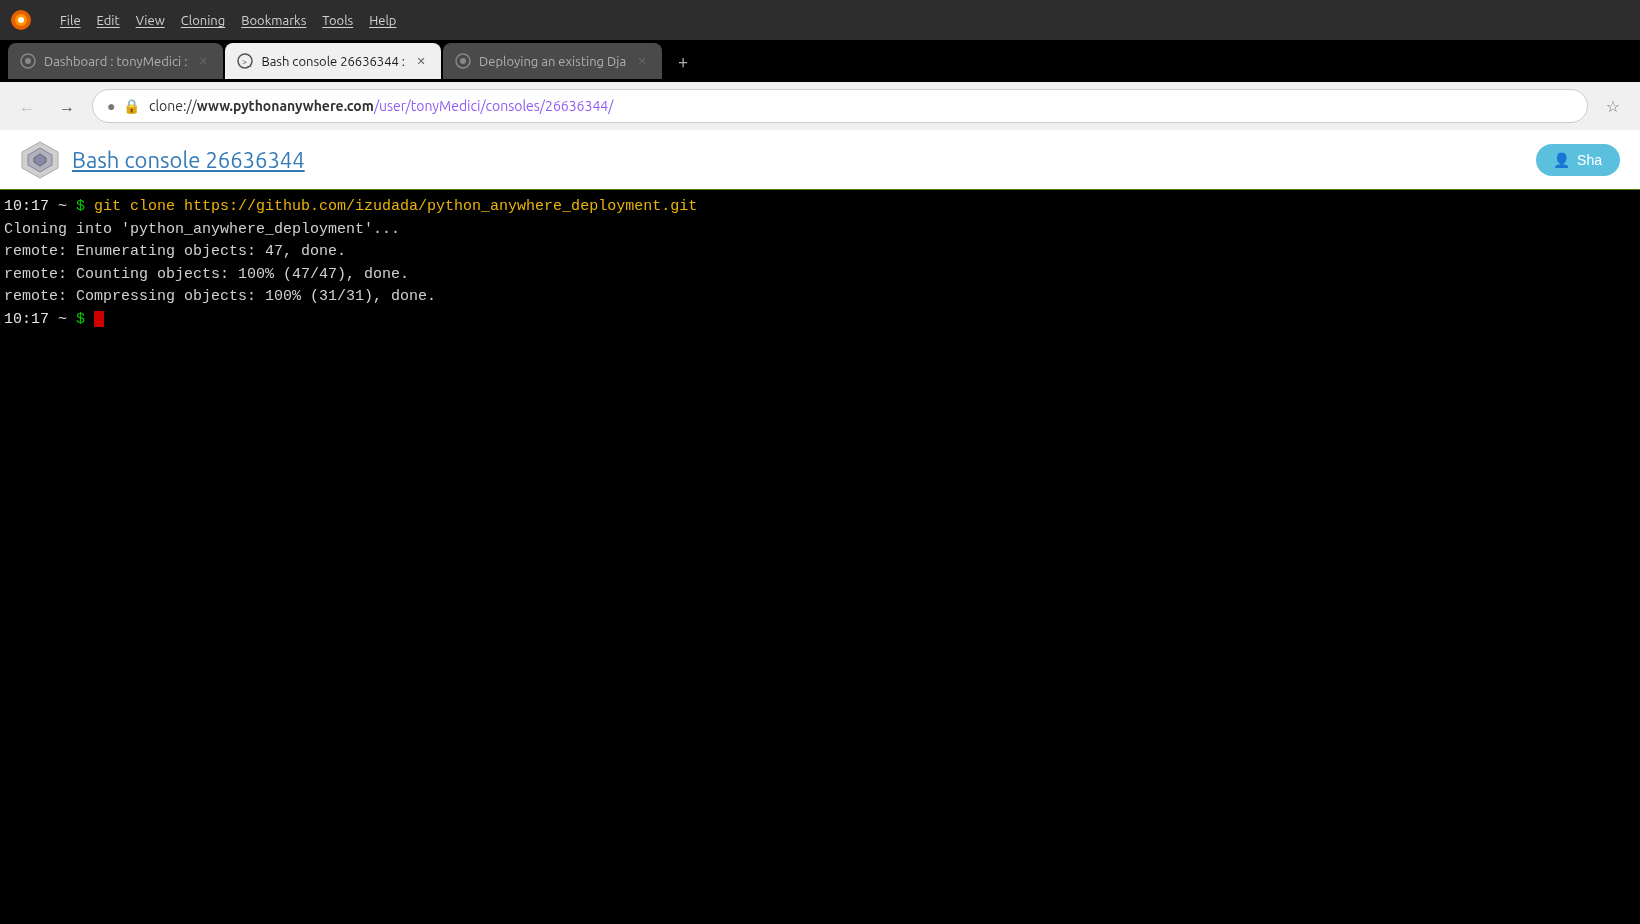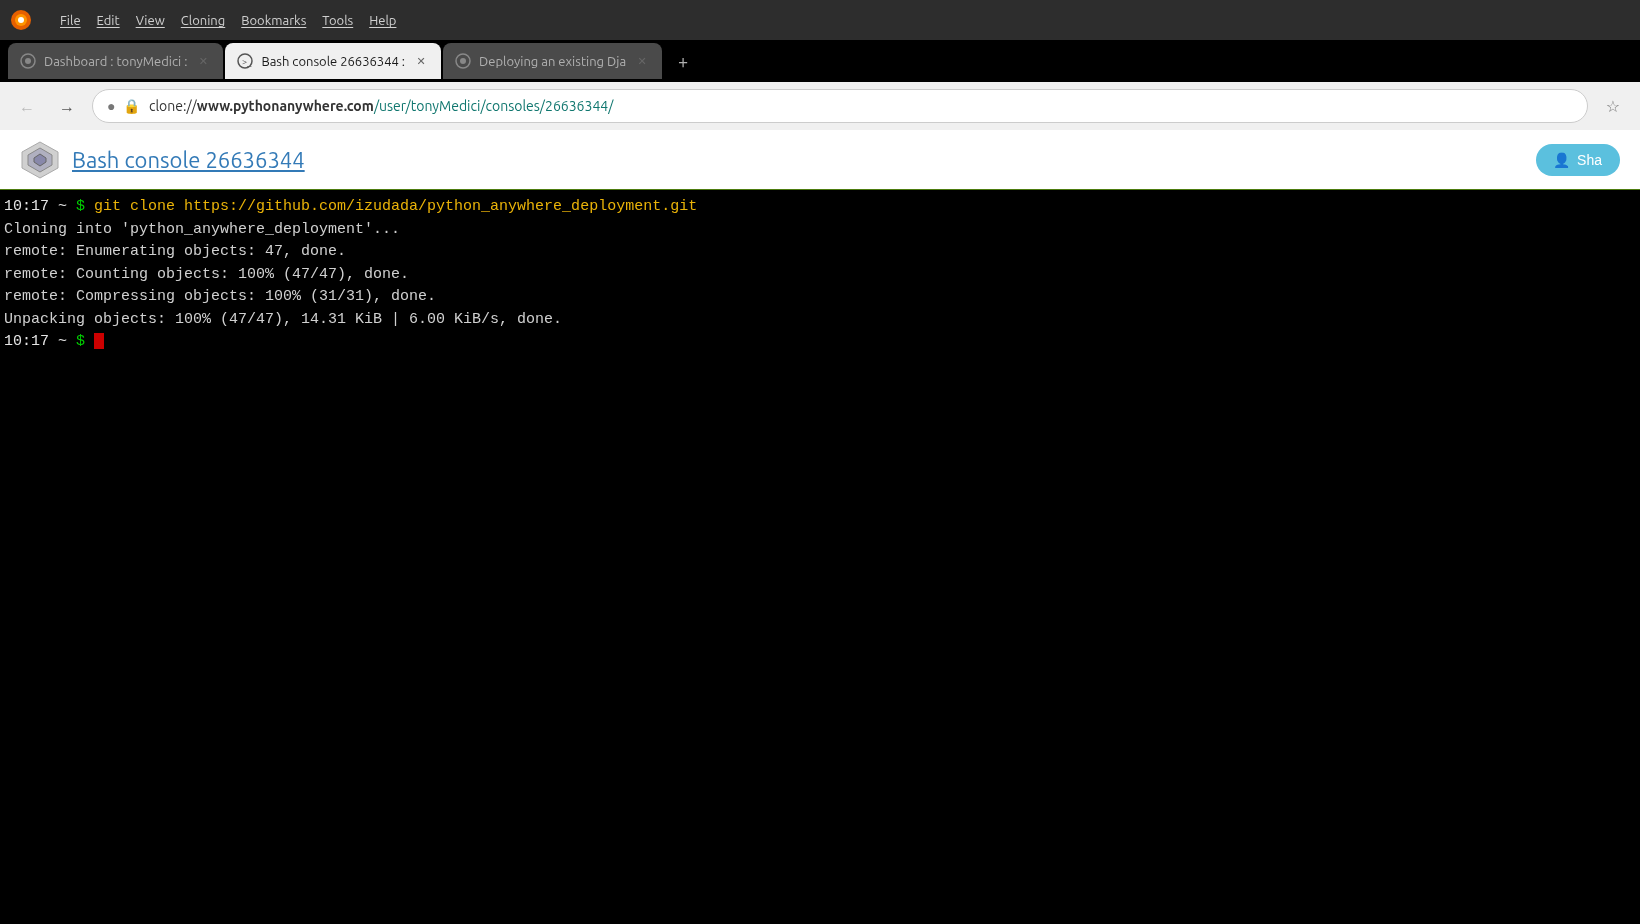--- a/index.html
+++ b/index.html
@@ -124,21 +124,21 @@
     }
     .address-url {
       font-size: 14px;
       color: #333;
       flex: 1;
     }
     .address-url .domain {
       font-weight: bold;
     }
     .address-url .path {
-      color: #0f766e;
+      color: #8b5cf6;
       text-align: right;
     }
     .shield-icon, .lock-icon {
       font-size: 14px;
       color: #777;
     }
     .star-btn {
       width: 30px;
       height: 30px;
       display: flex;
@@ -293,15 +293,14 @@
     <span>Sha</span>
   </button>
 </div>
 
 <div class="terminal" id="terminal-output">
 <div class="terminal-line"><span class="prompt-time">10:17 ~ </span><span class="prompt-dollar">$</span> <span class="prompt-cmd">git clone https://github.com/izudada/python_anywhere_deployment.git</span></div>
     <div class="terminal-line"><span>Cloning into 'python_anywhere_deployment'...</span></div>
     <div class="terminal-line"><span>remote: Enumerating objects: 47, done.</span></div>
     <div class="terminal-line"><span>remote: Counting objects: 100% (47/47), done.</span></div>
     <div class="terminal-line"><span>remote: Compressing objects: 100% (31/31), done.</span></div>
-    <div class="terminal-line"><span>Unpacking objects: 100% (47/47), 14.31 KiB | 6.00 KiB/s, done.</span></div>
     <div class="terminal-line"><span class="prompt-time">10:17 ~ </span><span class="prompt-dollar">$</span> <span class="cursor"></span></div>
   </div>
 
 </body></html>

